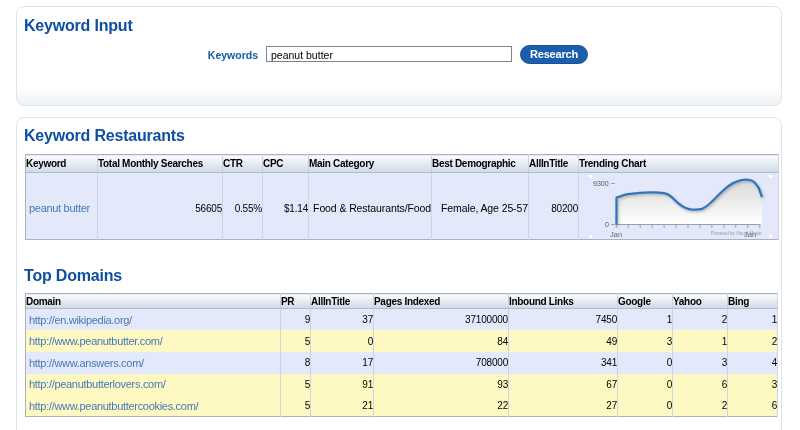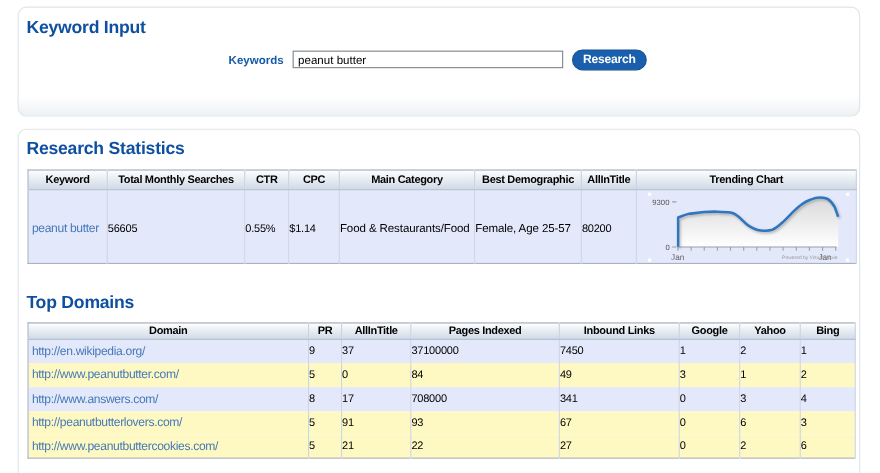--- a/index.html
+++ b/index.html
@@ -24,24 +24,24 @@
 #btn { position:absolute; left:503px; top:38px; width:68px; height:19px;
   background:#1a5fae; border:1px solid #14538f; border-radius:10px;
   color:#fff; font-size:11px; font-weight:bold; text-align:center;
   line-height:17px; letter-spacing:-0.2px; }
 
 table { border-collapse:collapse; table-layout:fixed; position:absolute;
   font-size:10px; }
 #t1 { left:8px; top:36px; width:753px; }
 #t2 { left:8px; top:175px; width:753px; }
 th { background:linear-gradient(#fcfdfe 0%, #e9eef4 40%, #cfd9e5 100%);
-  font-size:10px; font-weight:bold; color:#000; text-align:center;
+  font-size:10px; font-weight:bold; color:#000; text-align:left;
   border-right:1px solid #c9d3e2; border-bottom:1px solid #aebdd1;
   letter-spacing:-0.3px; padding:0; }
-td { border-right:1px solid #ccd5e6; text-align:left; color:#000;
+td { border-right:1px solid #ccd5e6; text-align:right; color:#000;
   padding:0; letter-spacing:-0.2px; }
 td.t { font-size:10.5px; letter-spacing:-0.1px; }
 tr.odd td { background:#e4e8fb; }
 tr.even td { background:#fef9c3; }
 #t1, #t2 { border:1px solid #a9b2c1; }
 #t1 th { height:18px; }
 #t1 td { height:67px; padding-top:4px; }
 #t2 th { height:15px; }
 #t2 td { height:21.7px; }
 .lk { color:#4579b6; font-size:11px; letter-spacing:-0.3px; }
@@ -51,21 +51,21 @@
 </style>
 </head>
 <body>
 <div class="panel" id="p1">
   <div class="hd" id="h1t">Keyword Input</div>
   <div id="lblkw">Keywords</div>
   <input id="inp" value="peanut butter" style="">
   <div id="btn">Research</div>
 </div>
 <div class="panel" id="p2">
-  <div class="hd" id="h2t">Research Statistics</div>
+  <div class="hd" id="h2t">Keyword Restaurants</div>
   <table id="t1">
     <colgroup>
         <col style="width:72px">
         <col style="width:125px">
         <col style="width:40px">
         <col style="width:46px">
         <col style="width:123px">
         <col style="width:97px">
         <col style="width:50px">
         <col style="width:200px">

